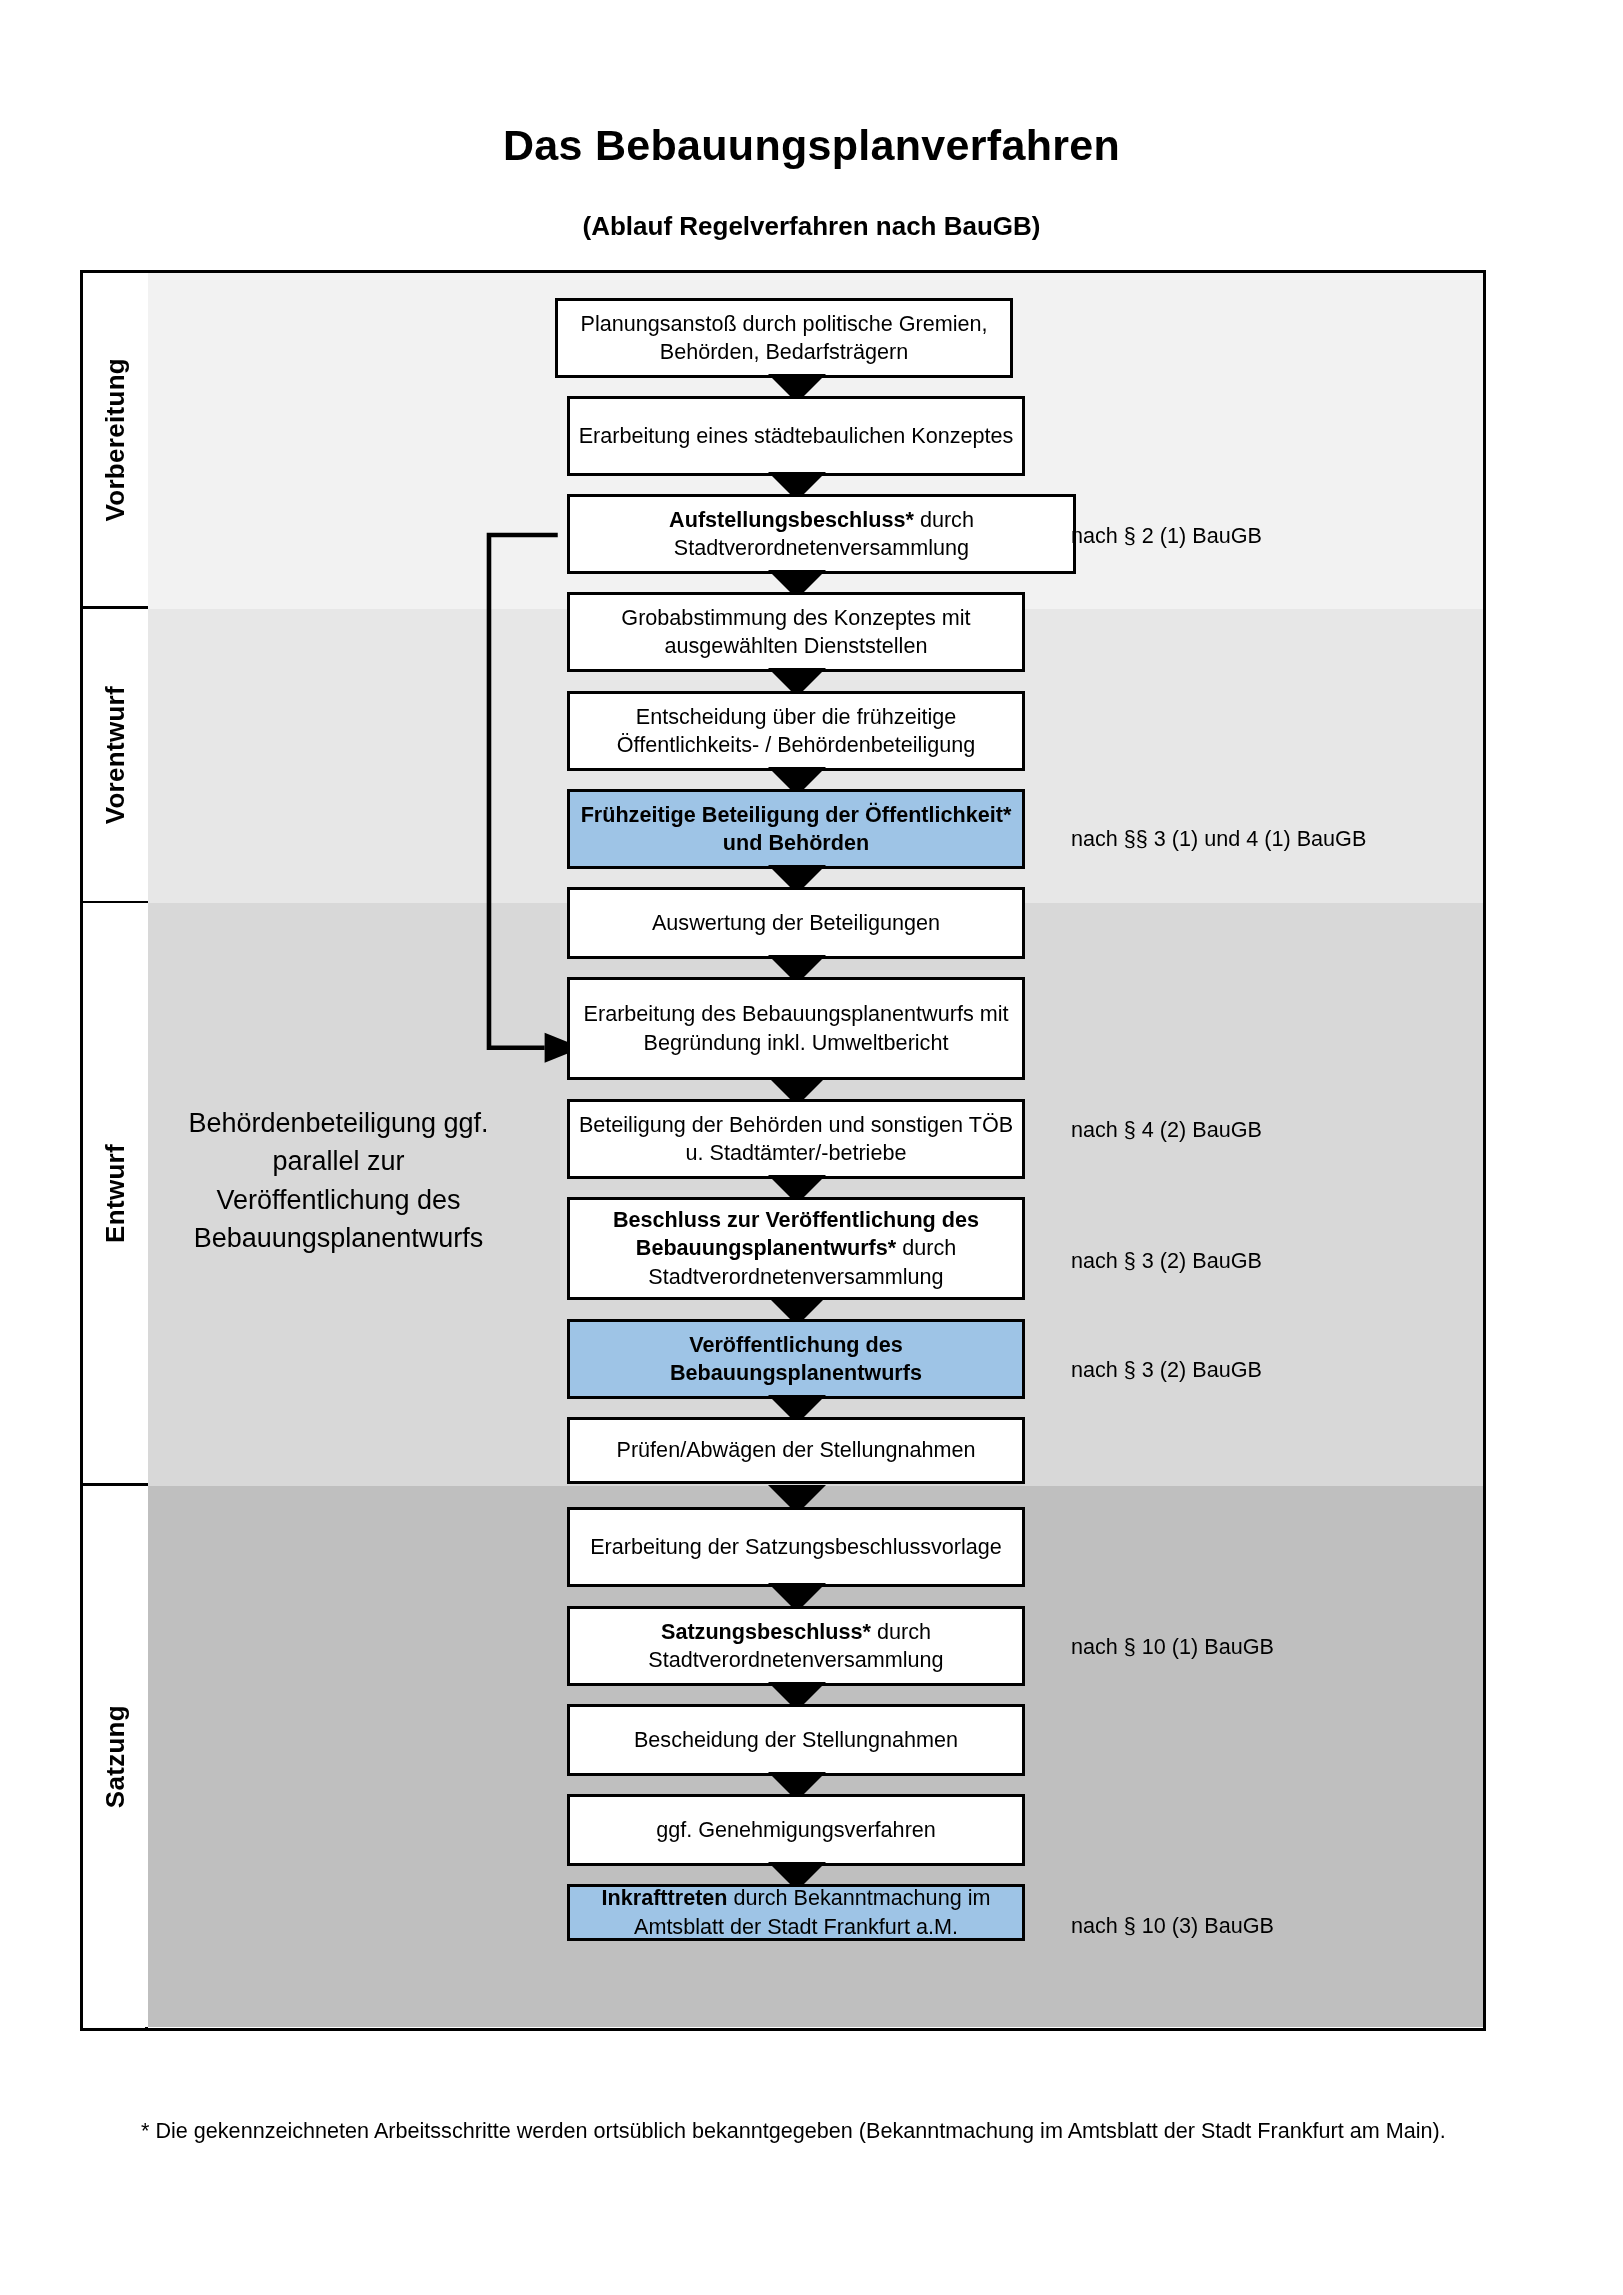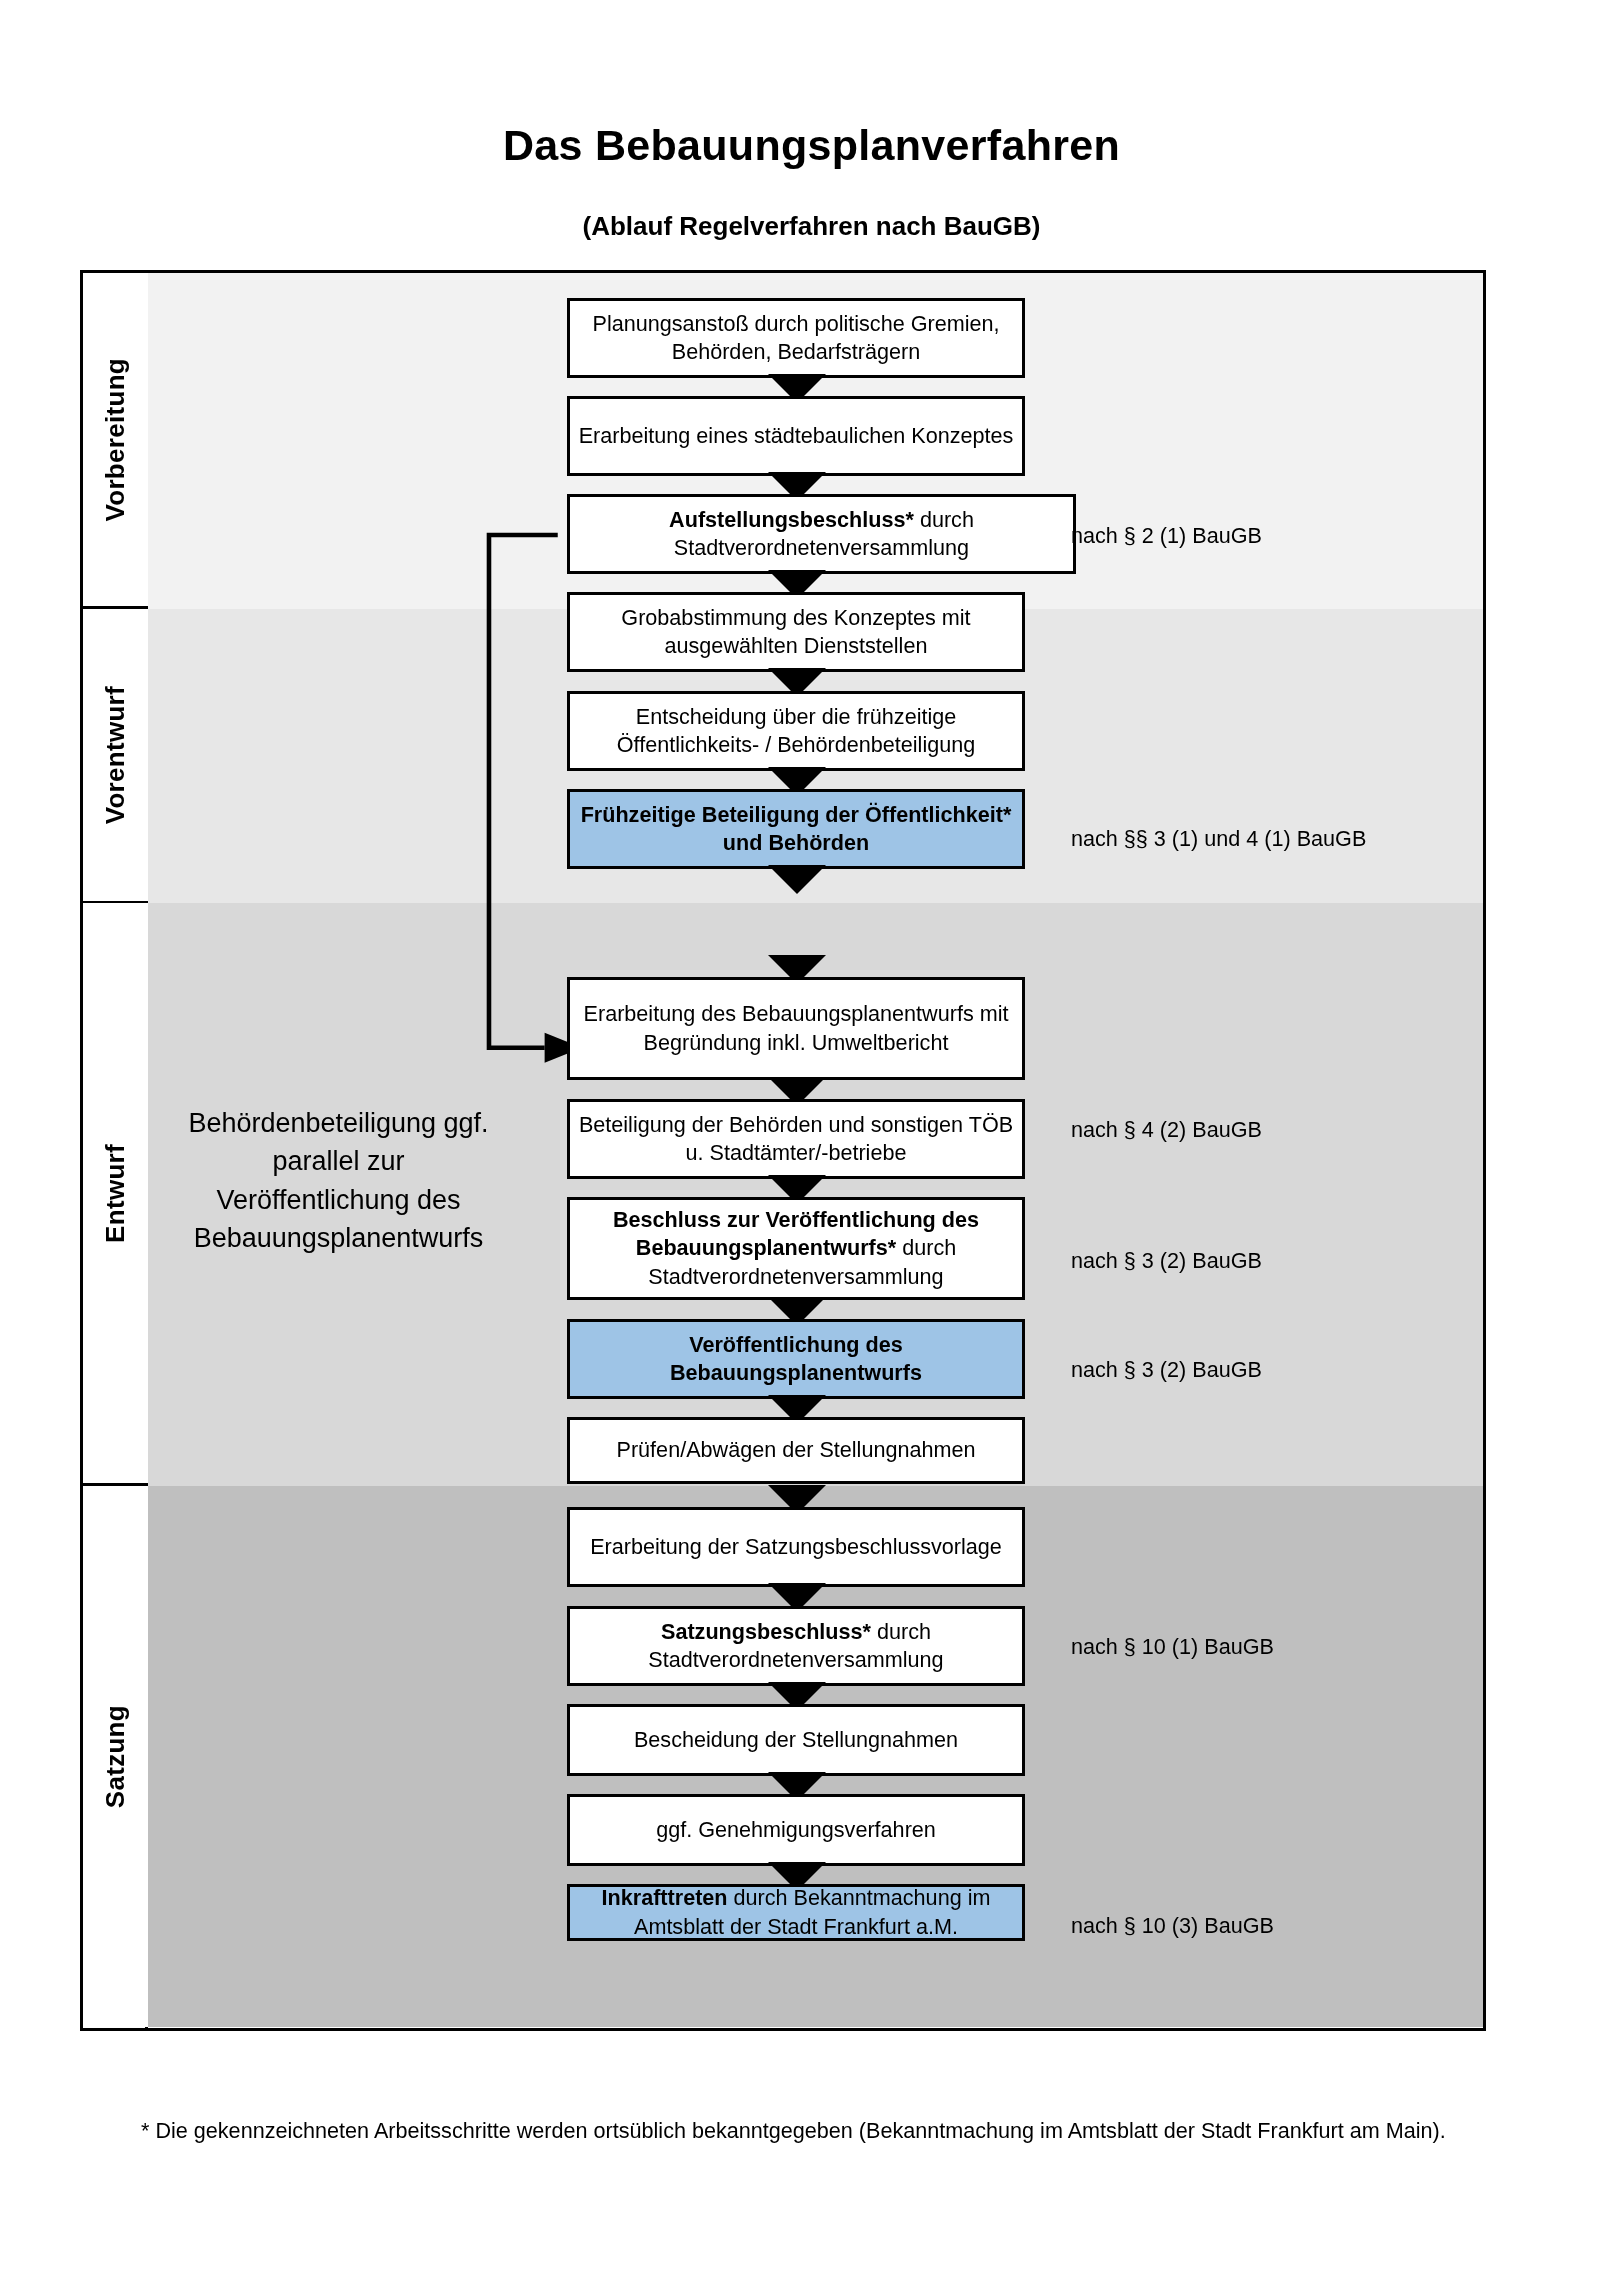--- a/index.html
+++ b/index.html
@@ -123,21 +123,21 @@
       <polyline points="725,400 620,400 620,1183 705,1183" fill="none" stroke="#000" stroke-width="7"></polyline>
       <polygon points="705,1160 762,1183 705,1206" fill="#000"></polygon>
     </svg>
 
     <div class="sidenote" style="left:105px;top:831px;width:301px;">
       <span>Behördenbeteiligung ggf. parallel zur Veröffentlichung des Bebauungsplanentwurfs</span>
     </div>
 
     <div class="boxcol">
 
-      <div class="fbox" style="left:484px;top:25px;width:458px;height:80px;">
+      <div class="fbox" style="left:472px;top:25px;width:458px;height:80px;">
         <span>Planungsanstoß durch politische Gremien, Behörden, Bedarfsträgern</span>
       </div>
       <div class="arrow" style="left:685px;top:101px;"></div>
 
       <div class="fbox" style="left:484px;top:123px;width:458px;height:80px;">
         <span>Erarbeitung eines städtebaulichen Konzeptes</span>
       </div>
       <div class="arrow" style="left:685px;top:199px;"></div>
 
       <div class="fbox" style="left:484px;top:221px;width:509px;height:80px;">
@@ -153,20 +153,23 @@
       <div class="fbox" style="left:484px;top:418px;width:458px;height:80px;">
         <span>Entscheidung über die frühzeitige Öffentlichkeits- / Behördenbeteiligung</span>
       </div>
       <div class="arrow" style="left:685px;top:494px;"></div>
 
       <div class="fbox blue" style="left:484px;top:516px;width:458px;height:80px;">
         <b>Frühzeitige Beteiligung der Öffentlichkeit* und Behörden</b>
       </div>
       <div class="arrow" style="left:685px;top:592px;"></div>
 
+      <div class="fbox" style="left:484px;top:614px;width:458px;height:72px;">
+        <span>Auswertung der Beteiligungen</span>
+      </div>
       <div class="arrow" style="left:685px;top:682px;"></div>
 
       <div class="fbox" style="left:484px;top:704px;width:458px;height:103px;">
         <span>Erarbeitung des Bebauungsplanentwurfs mit Begründung inkl. Umweltbericht</span>
       </div>
       <div class="arrow" style="left:685px;top:804px;"></div>
 
       <div class="fbox" style="left:484px;top:826px;width:458px;height:80px;">
         <span>Beteiligung der Behörden und sonstigen TÖB u. Stadtämter/-betriebe</span>
       </div>

